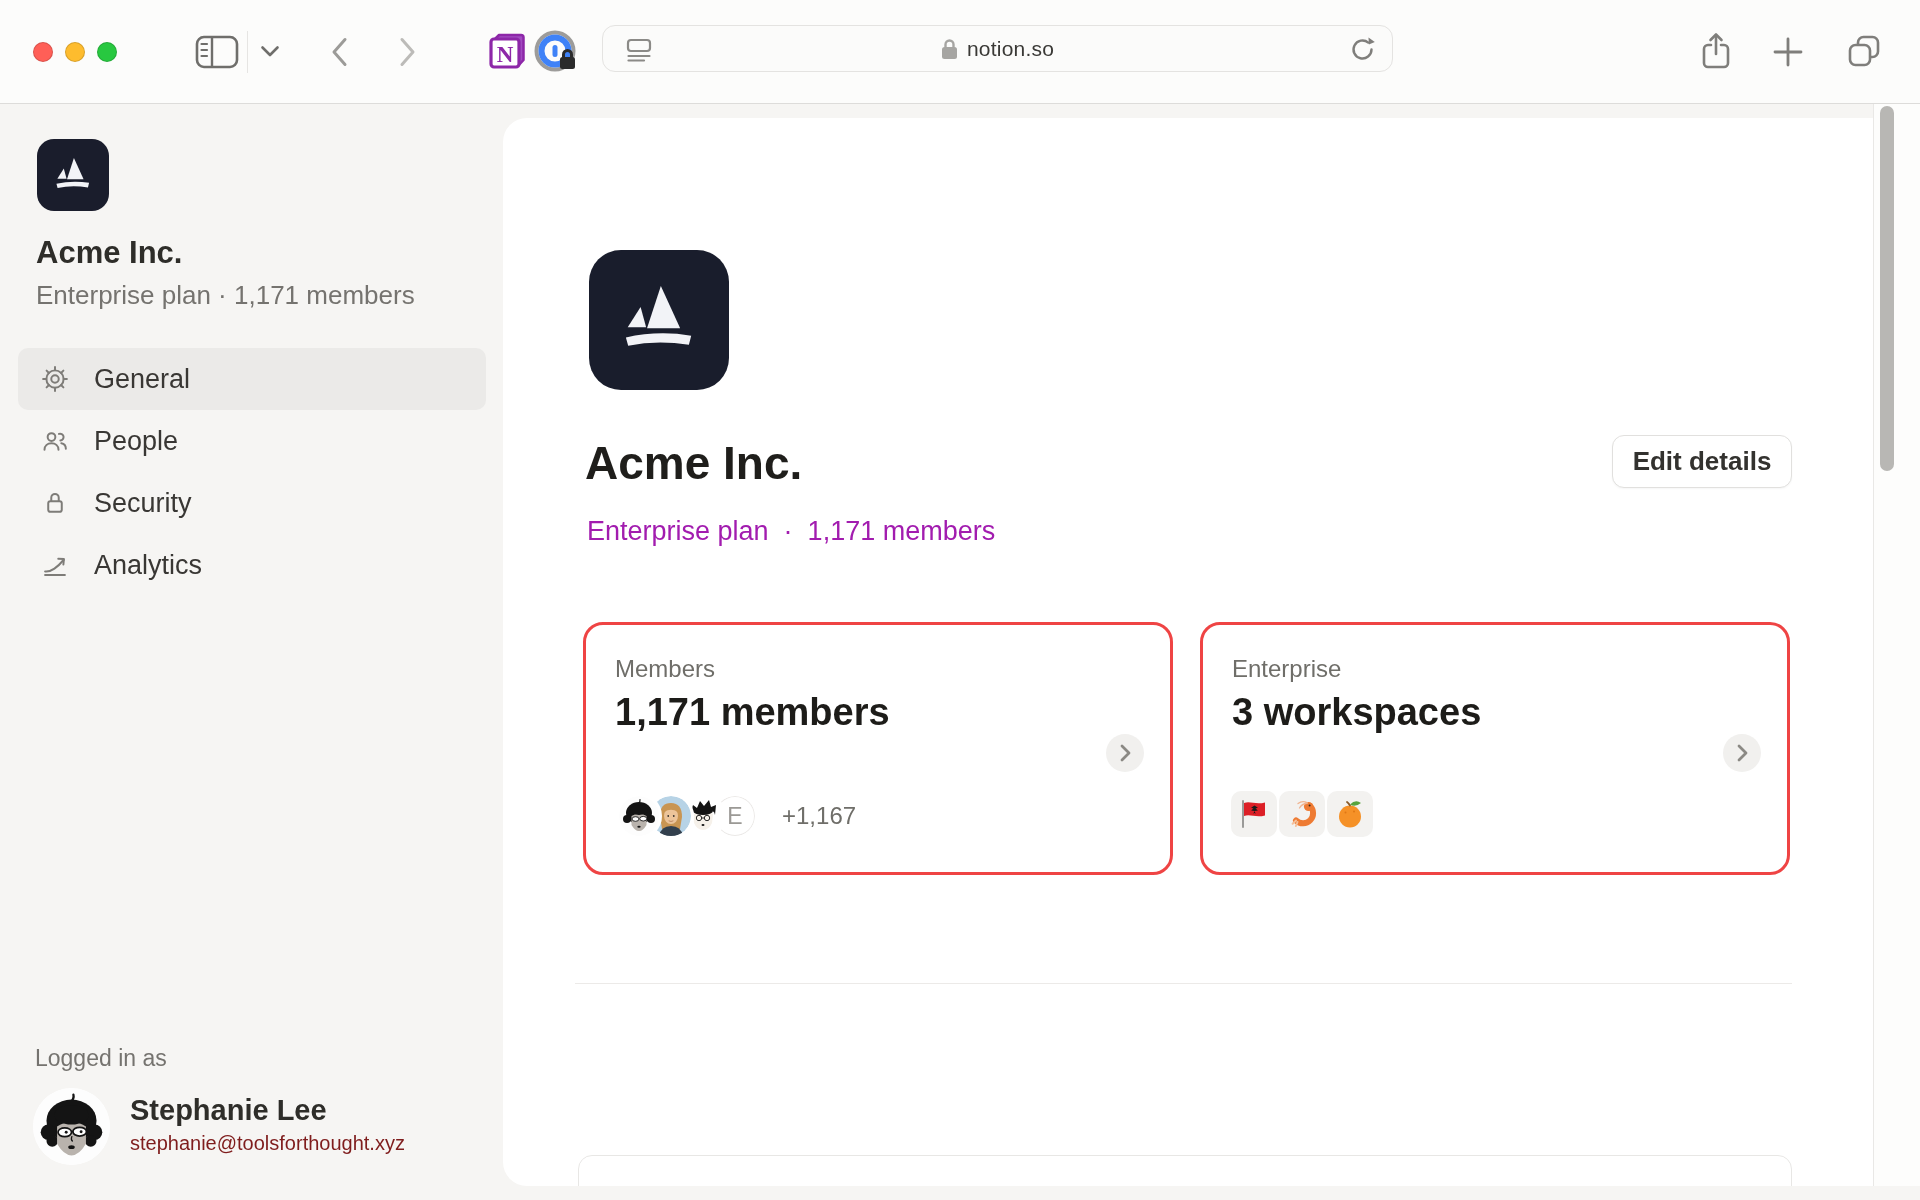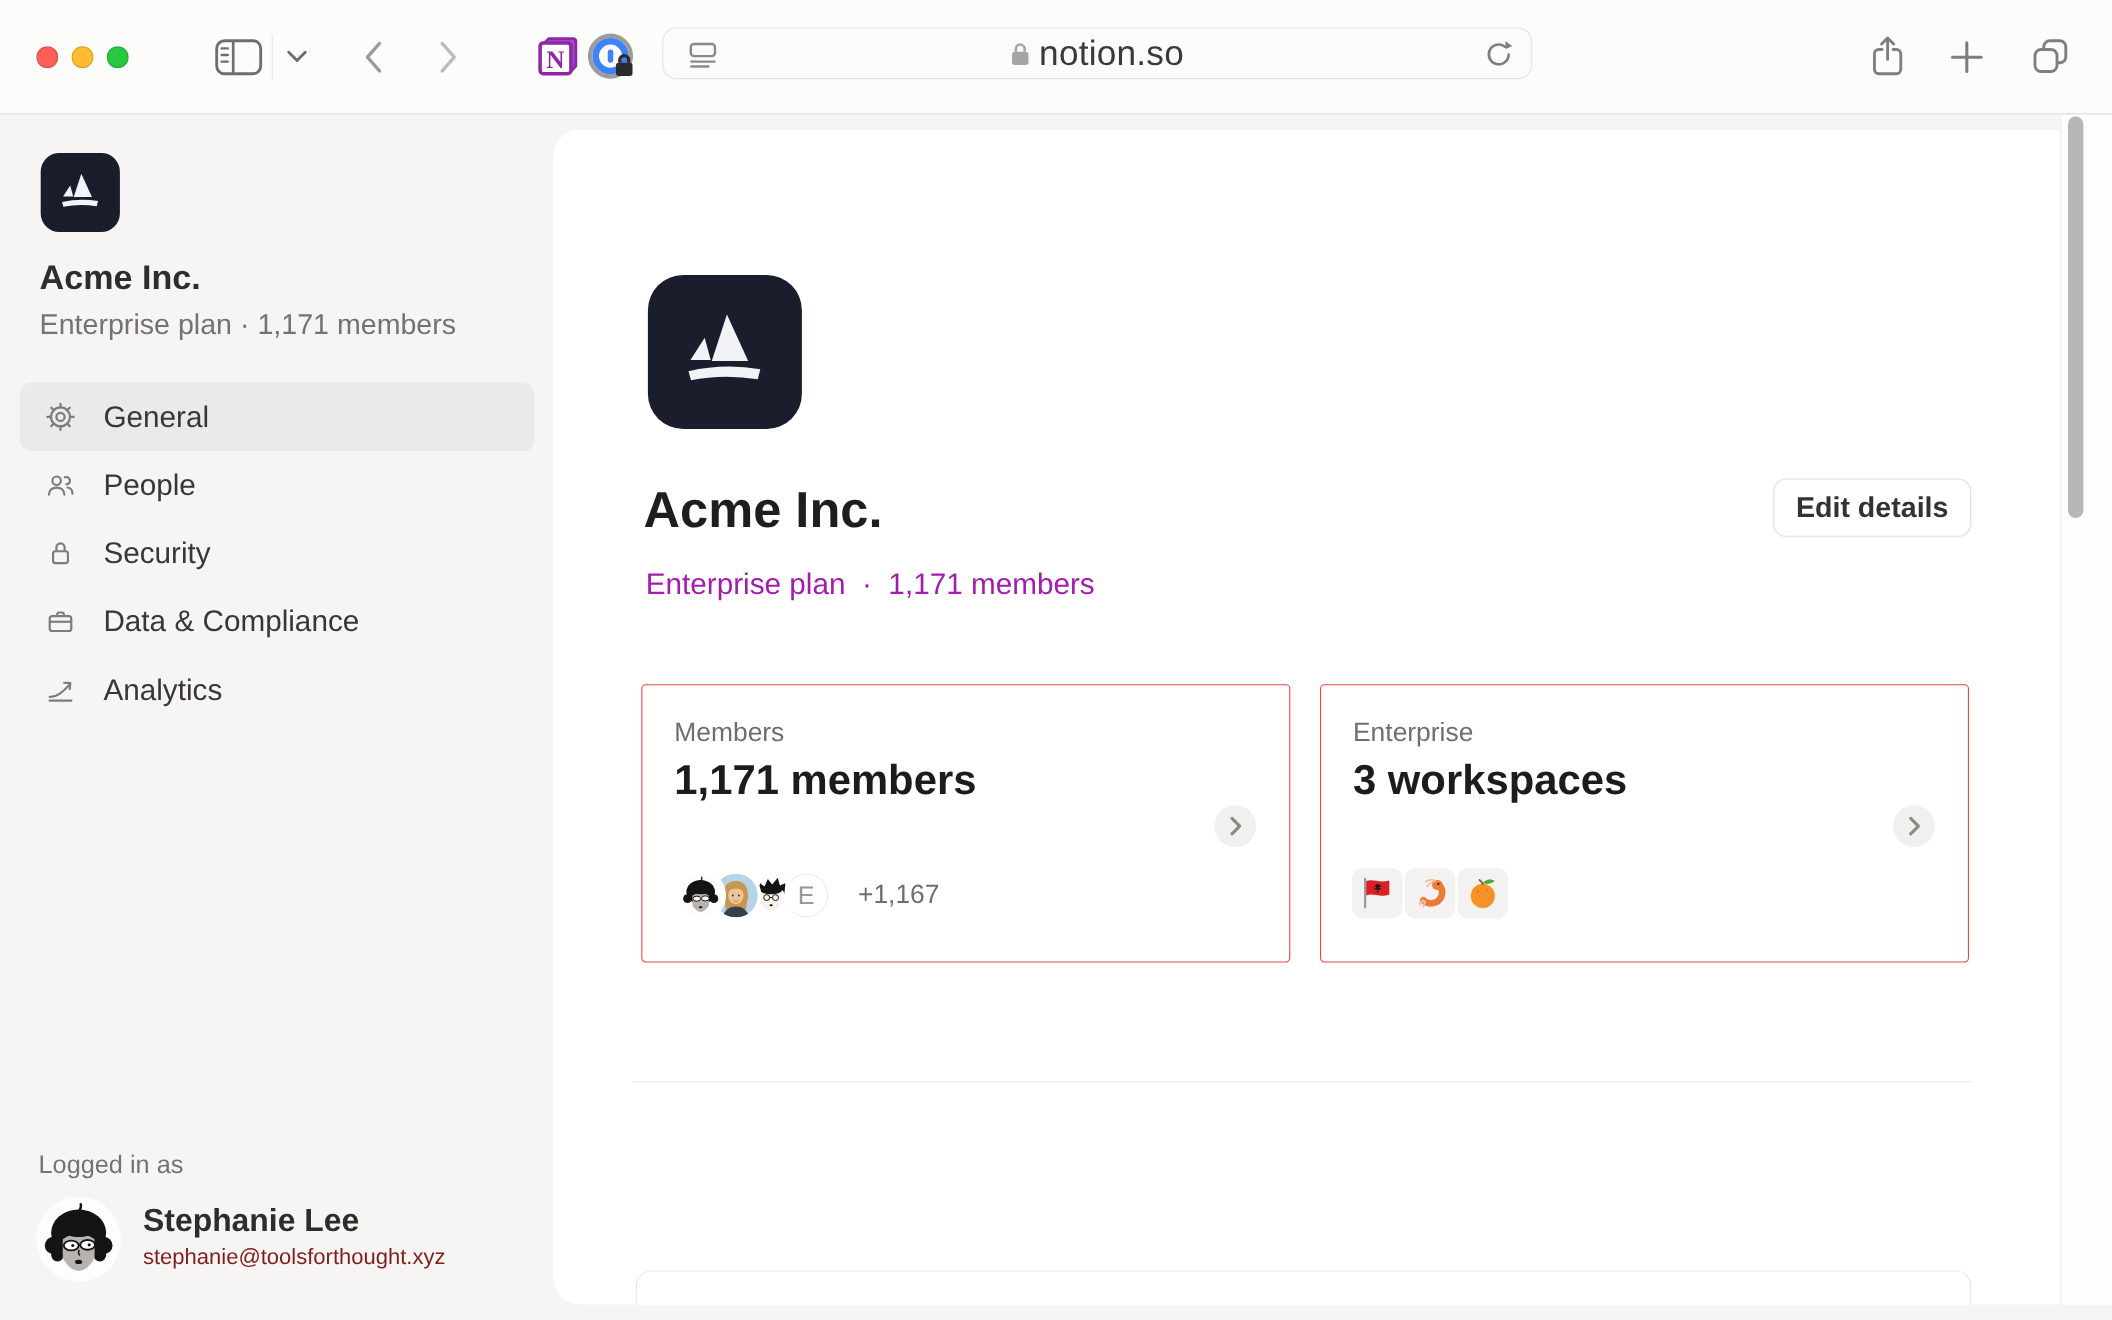--- a/index.html
+++ b/index.html
@@ -14,21 +14,21 @@
   .tl.red{ left:33px; } .tl.yellow{ left:65px; } .tl.green{ left:97px; }
   .tb-btn { position:absolute; display:flex; align-items:center; justify-content:center;
             background:none; border:none; cursor:default; }
   .tb-sep { position:absolute; left:247px; top:31px; width:1px; height:42px; background:#e6e5e3; }
 
   .urlbar { position:absolute; left:602px; top:25px; width:791px; height:47px;
             border-radius:13px; background:#fbfbfa; border:1px solid #e4e3e1;
             display:flex; align-items:center; }
   .url-center { position:absolute; left:0; right:0; top:0; bottom:0;
                 display:flex; align-items:center; justify-content:center; gap:9px; }
-  .url-text { font-size:32px; color:#3a3936; letter-spacing:.2px; }
+  .url-text { font-size:21px; color:#3a3936; letter-spacing:.2px; }
   .url-fmt { position:absolute; left:23px; top:12px; }
   .url-reload { position:absolute; right:16px; top:10px; }
 
   
   .content { position:absolute; left:0; top:104px; width:1524px; height:1096px; background:#f6f5f3; }
 
   .side-logo { position:absolute; left:37px; top:35px; width:72px; height:72px;
                border-radius:17px; background:#1a1d2c; display:flex; align-items:center; justify-content:center; }
   .side-org   { position:absolute; left:36px; top:131px; font-size:31px; font-weight:700; color:#2e2d29; }
   .side-meta  { position:absolute; left:36px; top:176px; font-size:26px; color:#75736f; }
@@ -54,21 +54,21 @@
                  border-radius:32px; background:#191d2c; display:flex; align-items:center; justify-content:center; }
   .org-title { position:absolute; left:82px; top:318px; font-size:46px; font-weight:700; color:#1f1e1b; }
   .org-meta  { position:absolute; left:84px; top:398px; display:flex; gap:15px; align-items:center;
                font-size:27px; color:#a21caf; }
   .edit-btn { position:absolute; left:1109px; top:317px; width:180px; height:53px;
               background:#ffffff; border:1px solid #e1e0de; border-radius:12px;
               font-size:26px; font-weight:600; color:#33322f; font-family:inherit;
               box-shadow:0 1px 2px rgba(0,0,0,.04); cursor:default; }
 
   .card { position:absolute; top:504px; width:590px; height:253px; background:#ffffff;
-          border:1px solid #ef4444; border-radius:4px; cursor:default; }
+          border:3px solid #ef4444; border-radius:20px; cursor:default; }
   .card.members { left:80px; } .card.workspaces { left:697px; }
   .card-label { position:absolute; left:29px; top:30px; font-size:24px; color:#6f6e69; }
   .card-value { position:absolute; left:29px; top:66px; font-size:38px; font-weight:700; color:#1d1c19; }
   .card-chevron { position:absolute; left:520px; top:109px; width:38px; height:38px; border-radius:50%;
                   background:#f1f0ee; display:flex; align-items:center; justify-content:center; border:none; }
 
   .avatar-row { position:absolute; left:30px; top:166px; height:50px; display:flex; align-items:center; }
   .av { width:46px; height:46px; border-radius:50%; border:3px solid #ffffff; overflow:hidden;
         background:#fff; position:relative; flex:none; }
   .av + .av { margin-left:-14px; }
@@ -258,30 +258,20 @@
         <span class="nlabel">People</span>
       </div>
       <div class="nav-item">
         <span class="nicon">
           <svg width="28" height="28" viewBox="0 0 24 24" fill="none" stroke="#7e7c78" stroke-width="1.7">
             <rect x="6.2" y="10.4" width="11.6" height="9.2" rx="1.8"></rect>
             <path d="M8.8 10.4 V7.4 a3.2 3.2 0 0 1 6.4 0 v3"></path>
           </svg>
         </span>
         <span class="nlabel">Security</span>
-      </div>
-      <div class="nav-item">
-        <span class="nicon">
-          <svg width="28" height="28" viewBox="0 0 24 24" fill="none" stroke="#7e7c78" stroke-width="1.7" stroke-linejoin="round">
-            <rect x="3.6" y="7.8" width="16.8" height="11.6" rx="2"></rect>
-            <path d="M9.4 7.8 V6.6 a1.6 1.6 0 0 1 1.6 -1.6 h2 a1.6 1.6 0 0 1 1.6 1.6 v1.2"></path>
-            <path d="M3.8 12.2 h16.4"></path>
-          </svg>
-        </span>
-        <span class="nlabel">Data &amp; Compliance</span>
       </div>
       <div class="nav-item">
         <span class="nicon">
           <svg width="28" height="28" viewBox="0 0 24 24" fill="none" stroke="#7e7c78" stroke-width="1.7" stroke-linecap="round" stroke-linejoin="round">
             <path d="M3.5 17.5 q4 .4 8 -2.4 t8-7.6"></path>
             <polyline points="14.8,6.6 19.6,6.9 19.2,11.6"></polyline>
             <path d="M3.5 20.5 h17"></path>
           </svg>
         </span>
         <span class="nlabel">Analytics</span>

